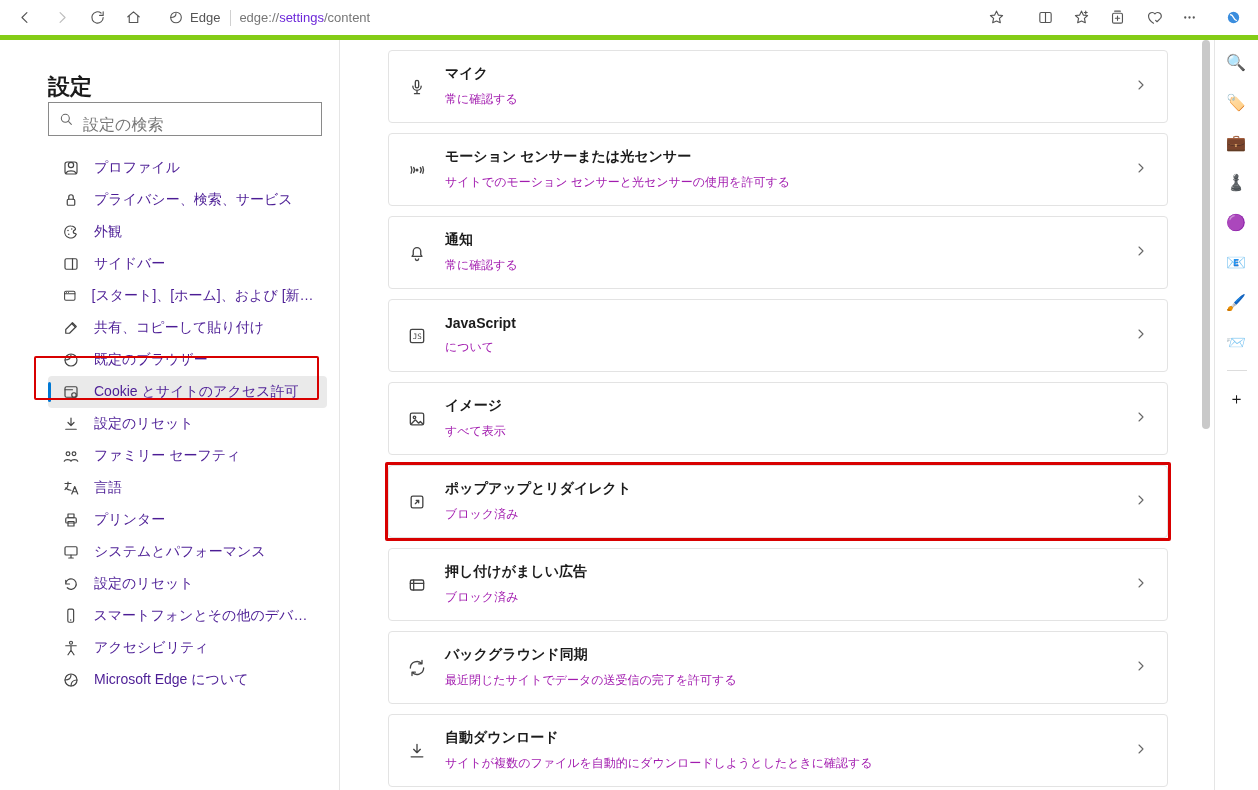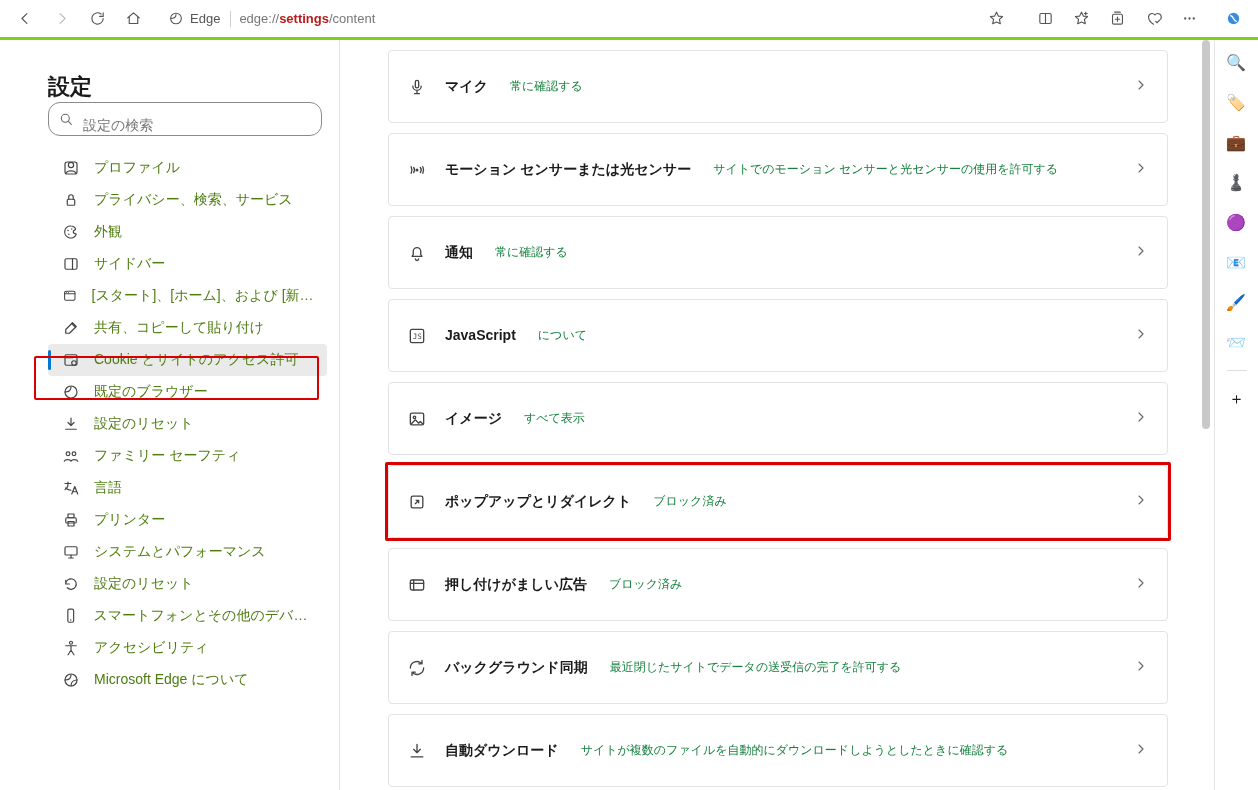--- a/index.html
+++ b/index.html
@@ -1,66 +1,66 @@
 <!DOCTYPE html>
 <html><head>
 <meta charset="utf-8">
 <style>
   * { box-sizing: border-box; margin: 0; padding: 0; }
   html, body { height: 100%; font-family: "Segoe UI", "Yu Gothic UI", "Meiryo", sans-serif; font-size: 14px; color: #1b1b1b; background: #ffffff; overflow: hidden; }
   body { width: 1258px; height: 790px; position: relative; }
 
   
-  .toolbar { height: 40px; display: flex; align-items: center; gap: 2px; padding: 0 8px; border-bottom: 3px solid #84cc16; }
+  .toolbar { height: 40px; display: flex; align-items: center; gap: 2px; padding: 0 8px; border-bottom: 5px solid #84cc16; }
   .toolbar .sp { flex: 0 0 auto; width: 6px; }
   .tbtn { width: 34px; height: 32px; display: flex; align-items: center; justify-content: center; border-radius: 4px; color: #555; cursor: pointer; }
   .tbtn.dis { color: #bdbdbd; pointer-events: none; }
   .addr { flex: 1; display: flex; align-items: center; height: 32px; margin: 0 6px; border-radius: 16px; padding: 0 10px; gap: 8px; font-size: 13px; color: #555; }
   .addr .edge-chip { display: flex; align-items: center; gap: 6px; padding-right: 10px; border-right: 1px solid #d0d0d0; }
   .addr .edge-chip .eicon { width:16px; height:16px; display:flex; align-items:center; justify-content:center; }
   .addr .url { color: #777; }
-  .addr .url b { color: #b91c1c; font-weight: 700; }
+  .addr .url b { color: #6d28d9; font-weight: 400; }
   .star { margin-left: auto; }
   .toolbar svg { width: 17px; height: 17px; }
 
   
   .rightbar { position: absolute; right: 0; top: 40px; bottom: 0; width: 44px; border-left: 1px solid #e5e5e5; background: #fff; display: flex; flex-direction: column; align-items: center; padding-top: 8px; gap: 12px; }
   .rightbar .ritem { width: 28px; height: 28px; display: flex; align-items: center; justify-content: center; border-radius: 4px; cursor: pointer; font-size: 16px; }
   .rightbar .rsep { width: 20px; height: 1px; background: #ddd; margin: 2px 0; }
 
   
   .page { position: absolute; left: 0; right: 44px; top: 40px; bottom: 0; display: flex; }
 
   
   .settings-side { width: 340px; border-right: 1px solid #e5e5e5; padding: 32px 12px 0 48px; overflow: hidden; }
   .settings-title { font-size: 22px; font-weight: 600; }
   .search-wrap { position: relative; margin-bottom: 16px; }
   .search-wrap .sicon { position: absolute; left: 10px; top: 50%; transform: translateY(-50%); color: #666; width: 16px; height: 16px; }
-  .search-input { width: 274px; height: 34px; border: 1px solid #8a8a8a; border-radius: 12px; padding: 12px 10px 0 34px; font-size: 14px; outline: none; background: #fff; }
+  .search-input { width: 274px; height: 34px; border: 1px solid #8a8a8a; border-radius: 0; padding: 12px 10px 0 34px; font-size: 16px; outline: none; background: #fff; }
   .search-input::placeholder{color:#767676;}
   .navlist { list-style: none; }
-  .navitem { display: flex; align-items: center; gap: 14px; height: 32px; padding: 0 12px 0 14px; border-radius: 4px; cursor: pointer; font-size: 14px; color: #4d7c0f; }
+  .navitem { display: flex; align-items: center; gap: 14px; height: 32px; padding: 0 12px 0 14px; border-radius: 4px; cursor: pointer; font-size: 14px; color: #4c1d95; }
   .navitem.active { background: #eaeaea; position: relative; }
   .navitem.active::before { content: ""; position: absolute; left: 0; top: 6px; bottom: 6px; width: 3px; background: #0078d4; border-radius: 2px; }
   .navitem .nicon { width: 18px; height: 18px; display: flex; align-items: center; justify-content: center; color: #444; }
   .navitem .nlabel { white-space: nowrap; overflow: hidden; text-overflow: ellipsis; }
 
   
   .hl-nav { border: 2px solid #d80000; position: absolute; border-radius: 2px; pointer-events: none; }
 
   
   .content { flex: 1; overflow: hidden; padding: 0 24px 0 48px; position: relative; }
   .cards { max-width: 780px; margin: 0; }
   .card { border: 1px solid #e3e3e3; border-radius: 4px; background: #fff; height: 73px; margin-top: -1px; display: flex; align-items: center; padding: 0 18px; gap: 18px; cursor: pointer; }
   .card:first-child{margin-top:10px;}
   .card.gap { margin-top: 10px; }
   .card .cicon { width: 20px; height: 20px; display: flex; align-items: center; justify-content: flex-end; color: #444; }
-  .card .ctext { flex: 1; display:flex; flex-direction:row; gap:22px; }
+  .card .ctext { flex: 1; display:flex; flex-direction:column; gap:8px; }
   .card .ctitle { font-size: 14px; font-weight: 600; }
-  .card .cdesc { font-size: 12px; color: #15803d; }
+  .card .cdesc { font-size: 12px; color: #a21caf; }
   .card .chevron { color: #666; }
 
   .hl-card { border: 3px solid #d80000; position: absolute; border-radius: 2px; pointer-events: none; }
 
   
   .stroke { stroke: currentColor; stroke-width: 1.6; fill: none; stroke-linecap: round; stroke-linejoin: round; }
 </style>
 </head>
 <body>
 
@@ -217,38 +217,38 @@
         </li>
         <li class="navitem">
           <span class="nicon">
             <svg viewBox="0 0 24 24">
               <path class="stroke" d="M14 5l5 5-9 9H5v-5z"></path>
               <path class="stroke" d="M13 6l5 5"></path>
             </svg>
           </span>
           <span class="nlabel">共有、コピーして貼り付け</span>
         </li>
+        <li class="navitem">
+          <span class="nicon">
+            <svg viewBox="0 0 24 24">
+              <circle class="stroke" cx="12" cy="12" r="8"></circle>
+              <path class="stroke" d="M4 12c5 0 8-3 8-7"></path>
+            </svg>
+          </span>
+          <span class="nlabel">既定のブラウザー</span>
+        </li>
         <li class="navitem active">
           <span class="nicon">
             <svg viewBox="0 0 24 24">
               <rect class="stroke" x="4" y="5" width="16" height="14" rx="2"></rect>
               <circle class="stroke" cx="16" cy="16" r="3"></circle>
               <path class="stroke" d="M4 9h10"></path>
             </svg>
           </span>
           <span class="nlabel">Cookie とサイトのアクセス許可</span>
-        </li>
-        <li class="navitem">
-          <span class="nicon">
-            <svg viewBox="0 0 24 24">
-              <circle class="stroke" cx="12" cy="12" r="8"></circle>
-              <path class="stroke" d="M4 12c5 0 8-3 8-7"></path>
-            </svg>
-          </span>
-          <span class="nlabel">既定のブラウザー</span>
         </li>
         <li class="navitem">
           <span class="nicon">
             <svg viewBox="0 0 24 24">
               <path class="stroke" d="M12 4v10m0 0l-4-4m4 4l4-4M5 19h14"></path>
             </svg>
           </span>
           <span class="nlabel">設定のリセット</span>
         </li>
         <li class="navitem">

